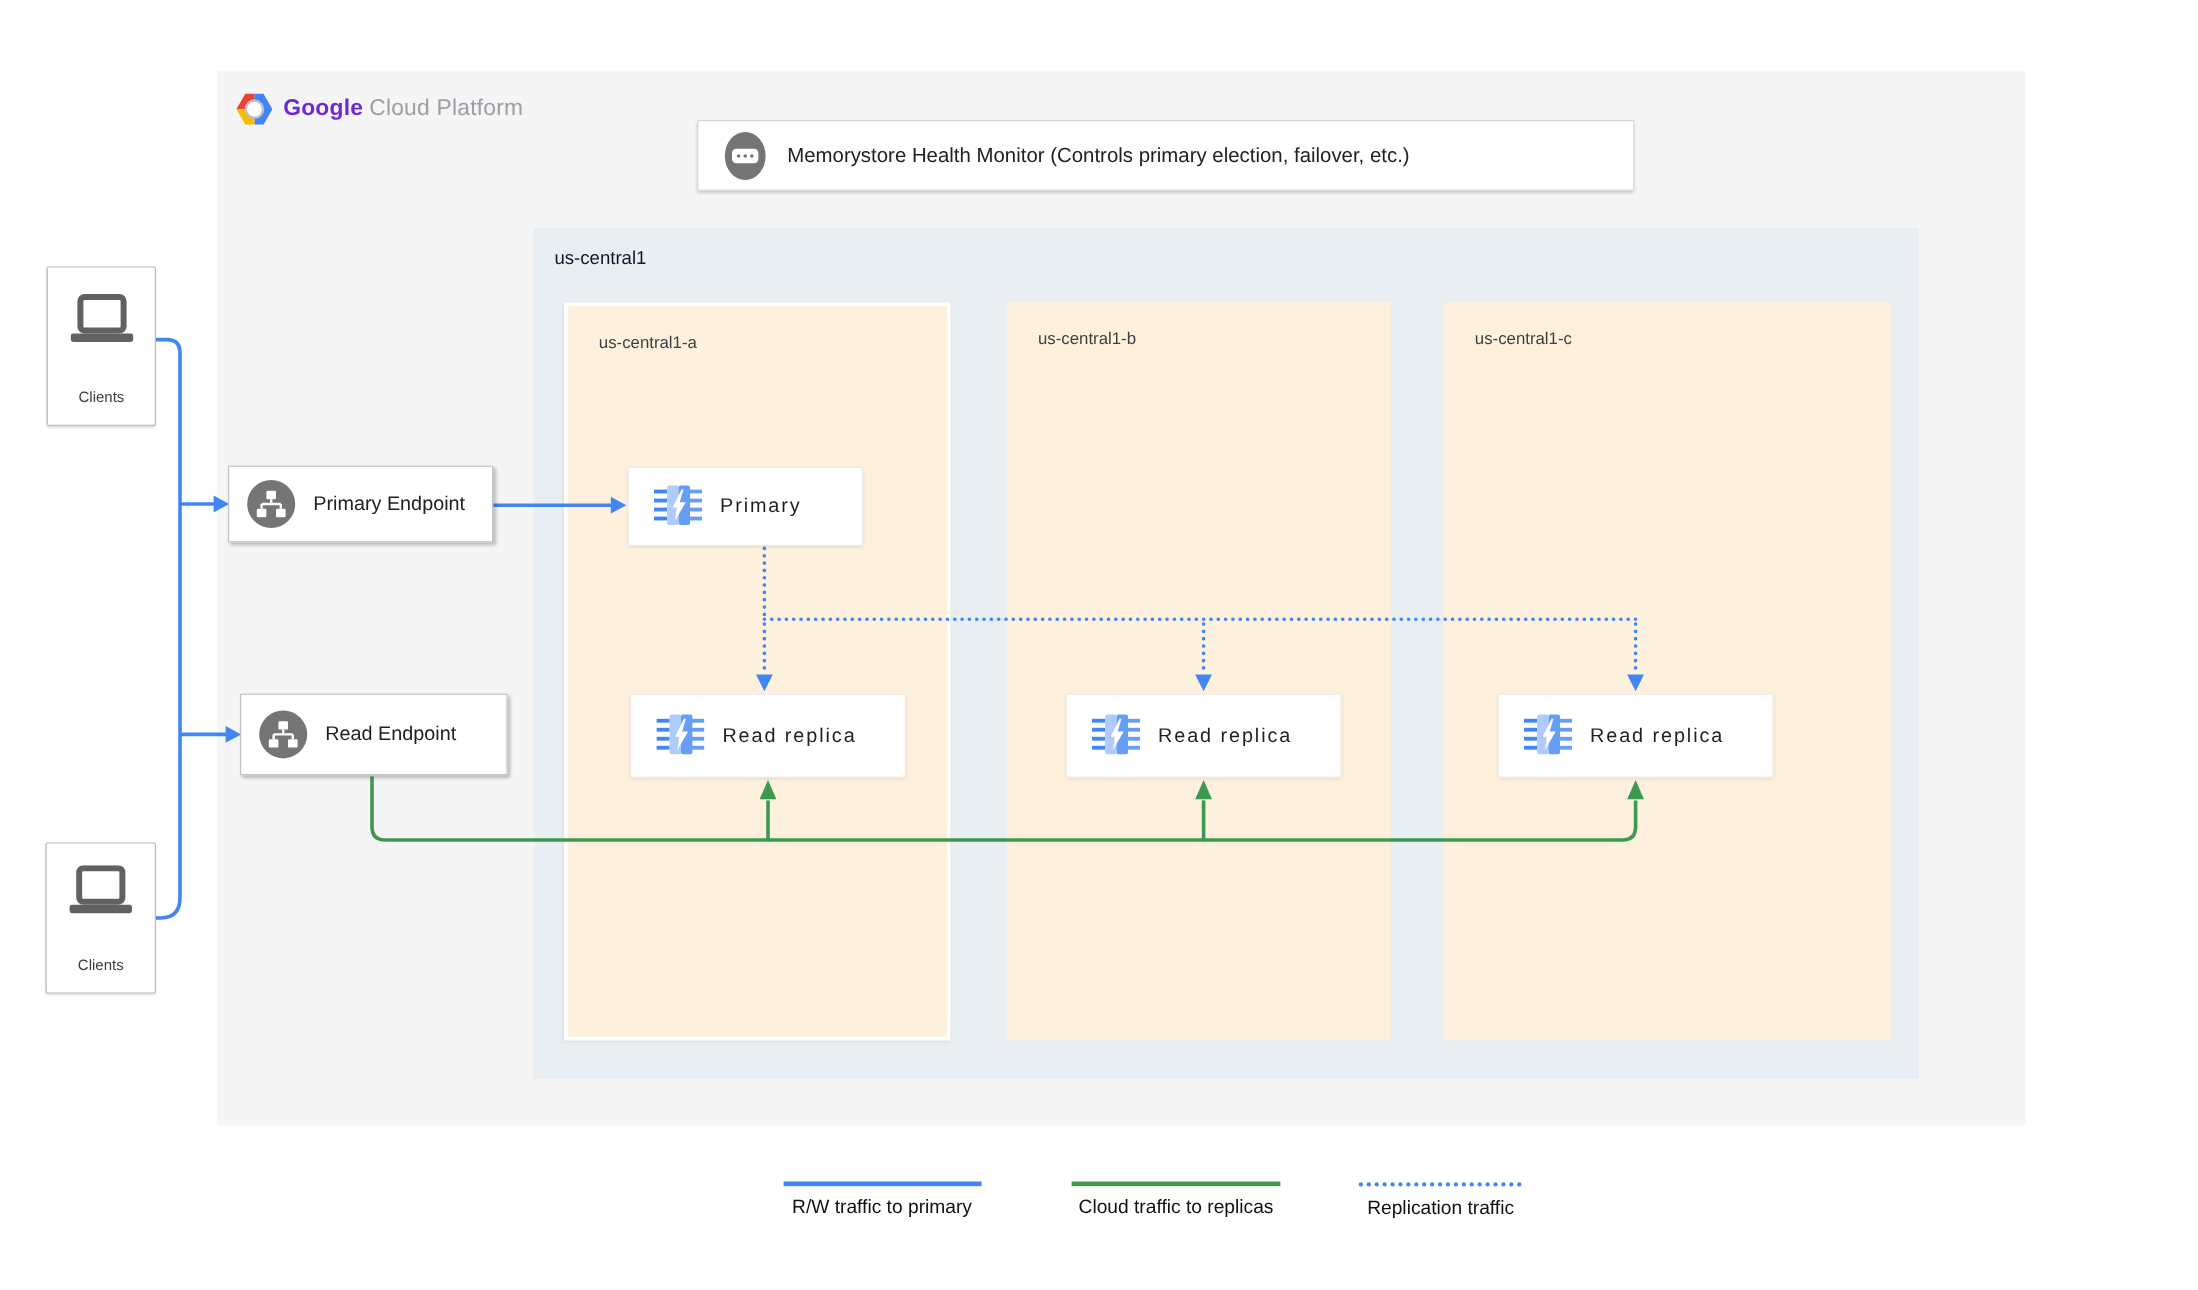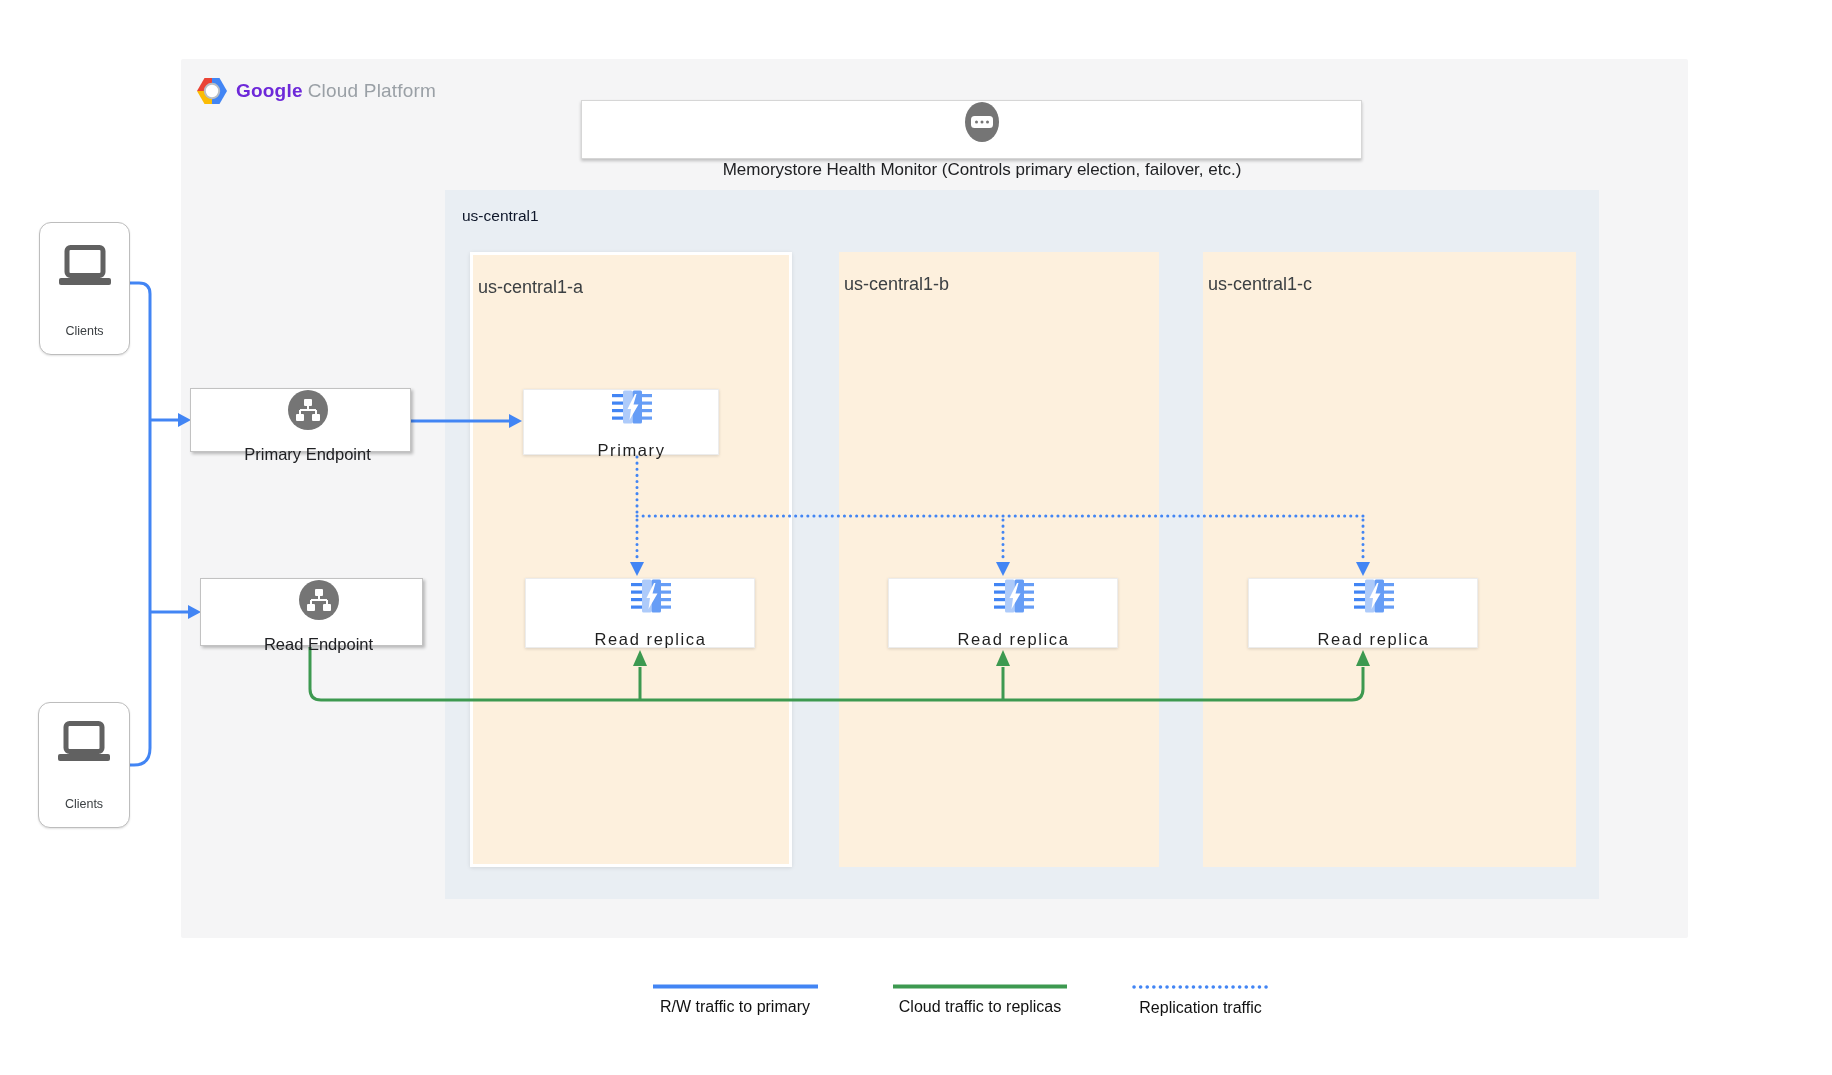--- a/index.html
+++ b/index.html
@@ -9,44 +9,44 @@
   .abs{position:absolute;}
 
   
   .gcp-container{left:181px;top:59px;width:1507px;height:879px;background:#f5f5f6;border-radius:2px;}
   .region{left:445px;top:190px;width:1154px;height:709px;background:#e9eef3;}
   .region-label{left:17px;top:17px;font-size:15.5px;color:#0f172a;}
   .zone{top:62px;height:615px;background:#fdf0dd;}
   .zone-a{left:25px;width:322px;border:3px solid #ffffff;box-sizing:border-box;box-shadow:0 1px 4px rgba(0,0,0,0.10);}
   .zone-b{left:394px;width:320px;}
   .zone-c{left:758px;width:373px;}
-  .zone-label{position:absolute;left:5px;top:22px;font-size:18px;color:#3c4043;}
+  .zone-label{position:absolute;left:26px;top:22px;font-size:14px;color:#3c4043;}
 
   
   .gcp-logo{left:197px;top:78px;display:flex;align-items:center;gap:9px;}
   .brand{font-size:19px;letter-spacing:0.2px;}
   .brand-bold{color:#6d28d9;font-weight:700;}
   .brand-light{color:#9aa0a6;font-weight:400;margin-left:5px;}
 
   
-  .card{background:#ffffff;display:flex;align-items:center;box-sizing:border-box;flex-direction:column;}
+  .card{background:#ffffff;display:flex;align-items:center;box-sizing:border-box;}
   .health{left:581px;top:100px;width:781px;height:59px;padding-left:21px;gap:17px;
           border:1px solid #d6d6d6;box-shadow:0 2px 3px rgba(0,0,0,0.22);font-size:17px;}
   .node{border:1px solid #ececec;box-shadow:0 1px 3px rgba(0,0,0,0.14);padding-left:21px;gap:15px;z-index:10;}
   .node-label{font-size:16.5px;letter-spacing:1.6px;color:#1f1f1f;}
   .node-primary{left:523px;top:389px;width:196px;height:66px;}
   .node-ra{left:525px;top:578px;width:230px;height:70px;}
   .node-rb{left:888px;top:578px;width:230px;height:70px;}
   .node-rc{left:1248px;top:578px;width:230px;height:70px;}
   .endpoint{border:1px solid #c2c2c2;box-shadow:2px 2px 3px rgba(0,0,0,0.25);padding-left:14px;gap:14px;z-index:10;}
   .endpoint-label{font-size:16.5px;color:#202124;}
   .ep-primary{left:190px;top:388px;width:221px;height:64px;}
   .ep-read{left:200px;top:578px;width:223px;height:68px;}
 
-  .clients{background:#fff;border:1px solid #bdbdbd;border-radius:12px;box-shadow:0 1px 2px rgba(0,0,0,0.12);
+  .clients{background:#fff;border:1px solid #bdbdbd;border-radius:2px;box-shadow:0 1px 2px rgba(0,0,0,0.12);
            display:flex;flex-direction:column;align-items:center;justify-content:space-between;
            box-sizing:border-box;padding:16px 0 16px 0;z-index:10;}
   .clients-top{left:39px;top:222px;width:91px;height:133px;}
   .clients-bottom{left:38px;top:702px;width:92px;height:126px;}
   .clients-label{font-size:12.5px;color:#3c4043;}
 
   
   .wires{left:0;top:0;z-index:5;pointer-events:none;}
 
   

